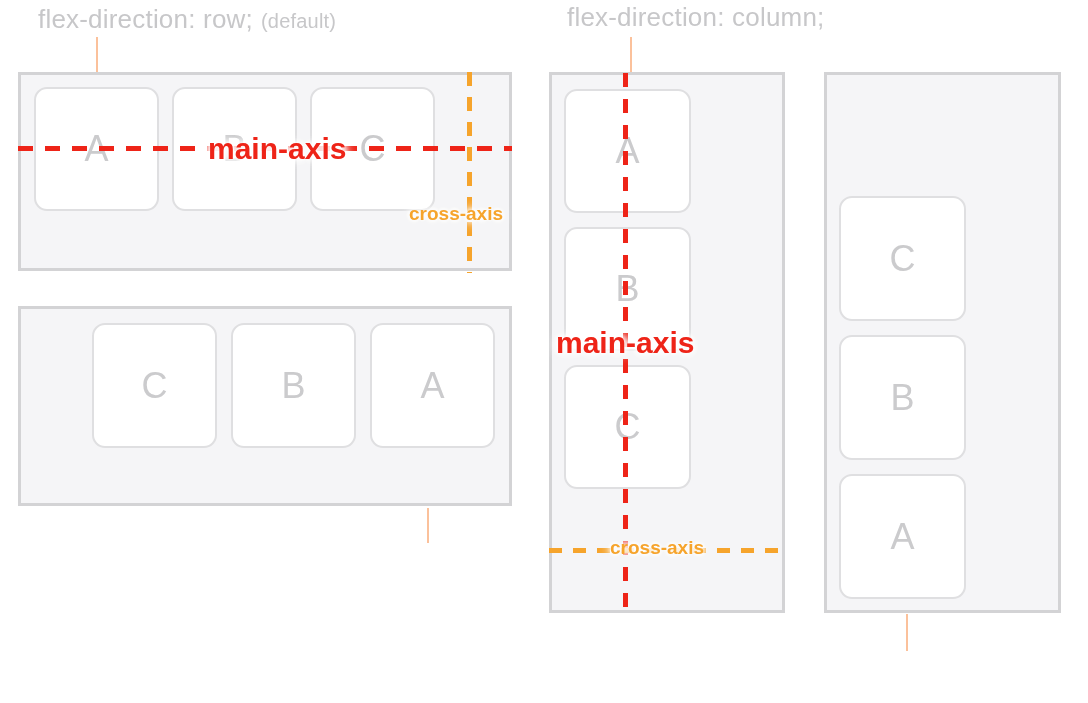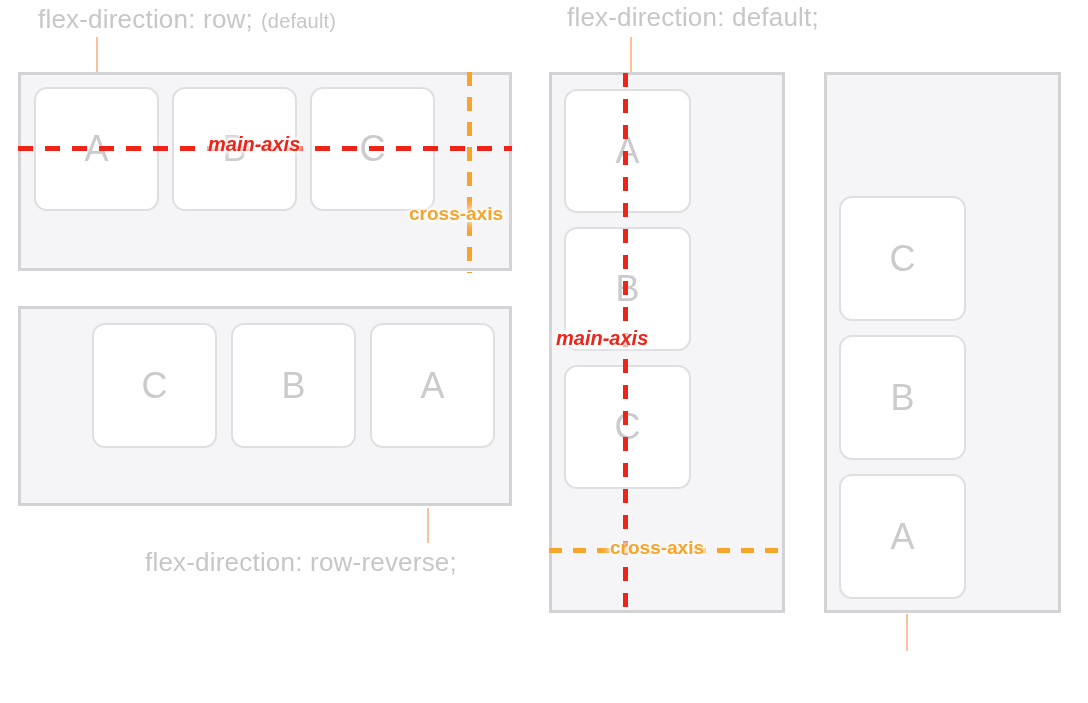--- a/index.html
+++ b/index.html
@@ -40,21 +40,21 @@
   }
   .dash{position:absolute;z-index:2;}
   .dash.h-red{height:5px;background:repeating-linear-gradient(90deg,var(--red) 0 15px,transparent 15px 27px);}
   .dash.v-red{width:5px;background:repeating-linear-gradient(180deg,var(--red) 0 14px,transparent 14px 26px);}
   .dash.v-orange{width:5px;background:repeating-linear-gradient(180deg,var(--orange) 0 14px,transparent 14px 25px);}
   .dash.h-orange{height:5px;background:repeating-linear-gradient(90deg,var(--orange) 0 13px,transparent 13px 24px);}
   .axis-label{
     position:absolute;font-weight:bold;white-space:nowrap;z-index:3;line-height:1;
     text-shadow:0 0 4px #fff,0 0 6px #fff,0 0 10px #fff,0 1px 12px #fff,0 0 14px #fff;
   }
-  .axis-label.red{color:var(--red);font-size:20px;font-style:italic;}
+  .axis-label.red{color:var(--red);font-size:30px;}
   .axis-label.orange{color:var(--orange);font-size:19px;}
 </style>
 </head>
 <body>
 
 <div class="canvas">
 
   <div class="code-label" style="left:38px;top:4px;">
     <span>flex-direction: row;</span><span class="suffix">(default)</span>
   </div>
@@ -70,26 +70,23 @@
   <div class="dash v-orange" style="left:467px;top:72px;height:201px;"></div>
   <div class="axis-label red" style="left:208px;top:134px;">main-axis</div>
   <div class="axis-label orange" style="left:409px;top:204px;">cross-axis</div>
 
   <div class="panel horizontal to-end-h" style="left:18px;top:306px;width:494px;height:200px;padding:14px;gap:14px;">
     <div class="box" style="width:125px;height:125px;">C</div>
     <div class="box" style="width:125px;height:125px;">B</div>
     <div class="box" style="width:125px;height:125px;">A</div>
   </div>
   <div class="tick" style="left:427px;top:508px;height:35px;"></div>
-  <div class="code-label" style="left:145px;top:547px;">
-    <span>flex-direction: row-reverse;</span>
-  </div>
 
   <div class="code-label" style="left:567px;top:2px;">
-    <span>flex-direction: default;</span>
+    <span>flex-direction: column;</span>
   </div>
   <div class="tick" style="left:630px;top:37px;height:35px;"></div>
 
   <div class="panel vertical" style="left:549px;top:72px;width:236px;height:541px;padding:14px 12px;gap:14px;">
     <div class="box" style="width:127px;height:124px;">A</div>
     <div class="box" style="width:127px;height:124px;">B</div>
     <div class="box" style="width:127px;height:124px;">C</div>
   </div>
 
   <div class="dash v-red" style="left:623px;top:73px;height:540px;"></div>

